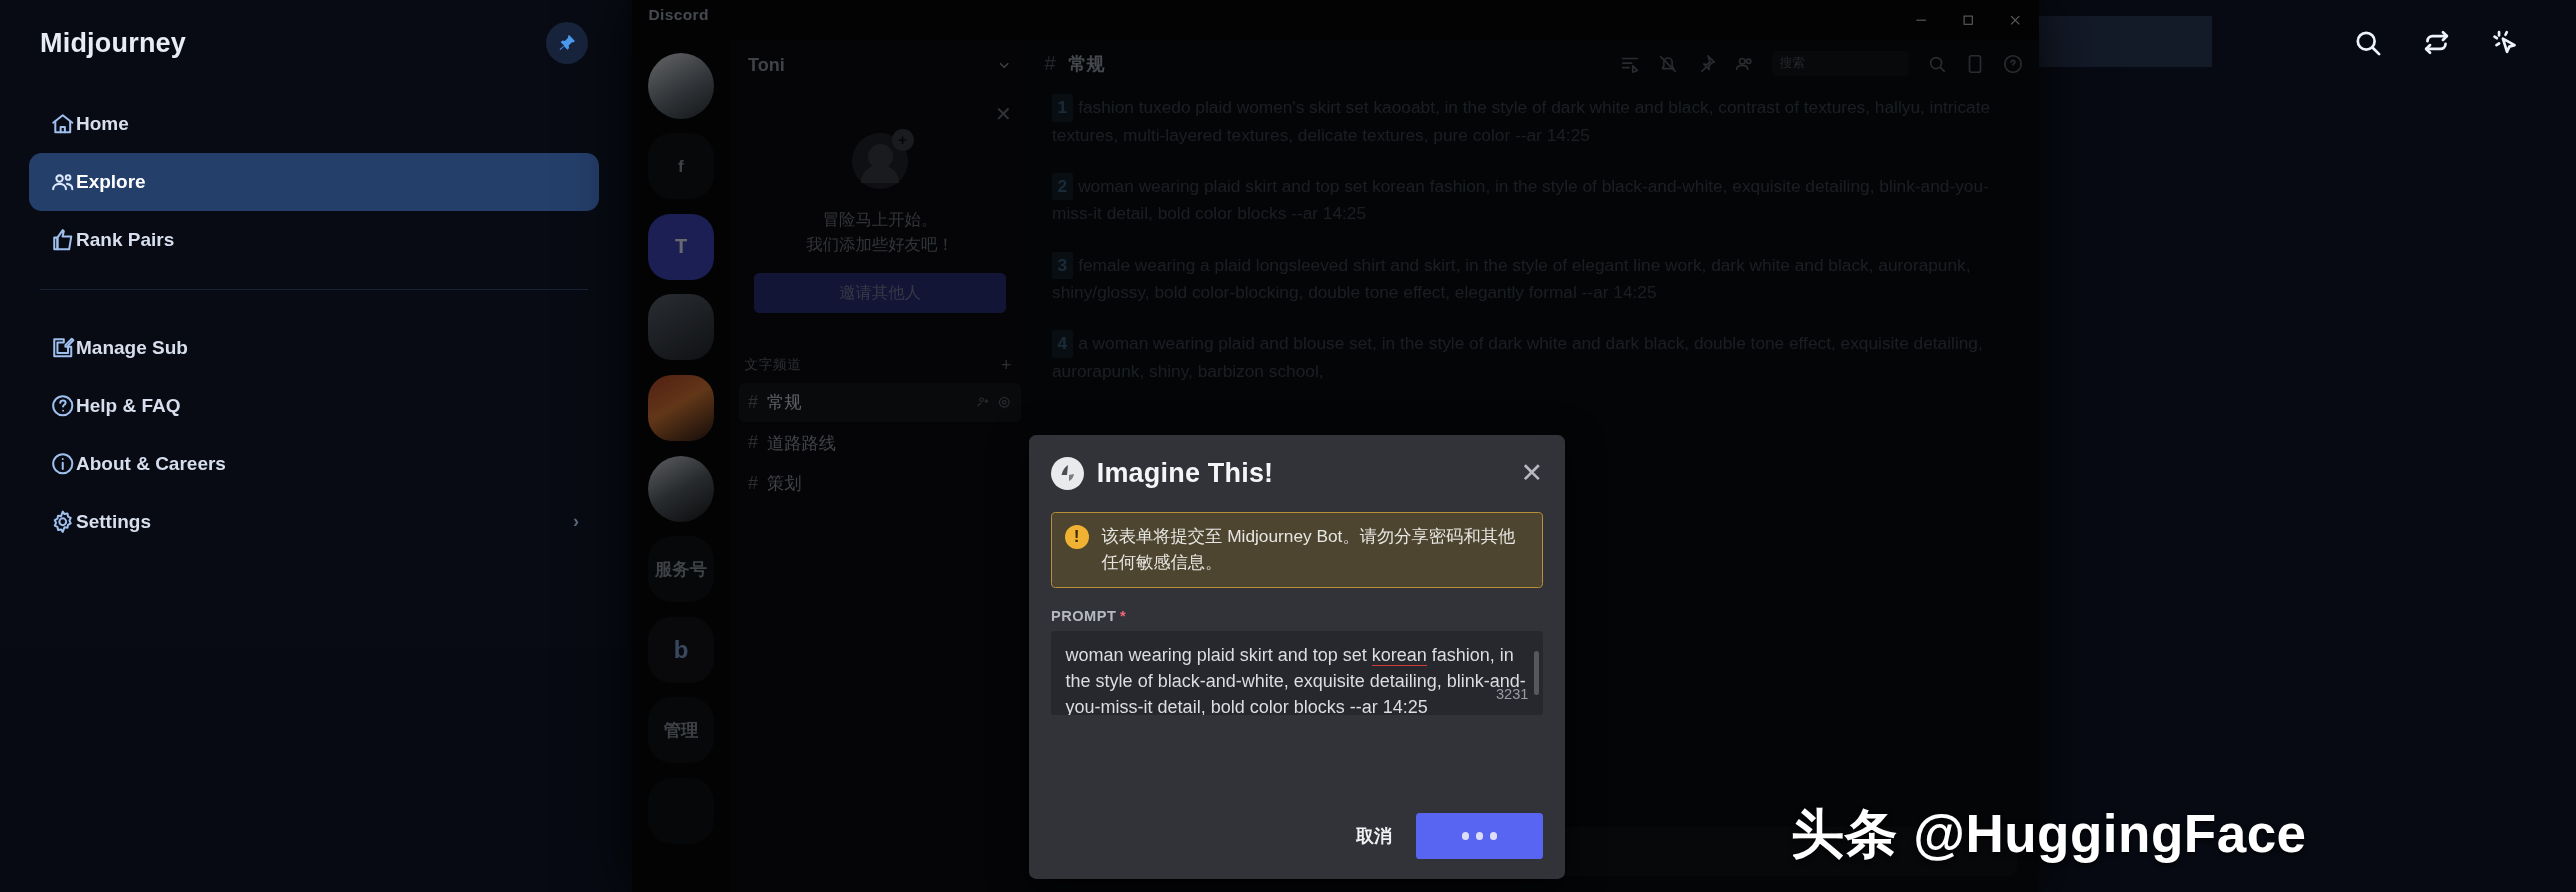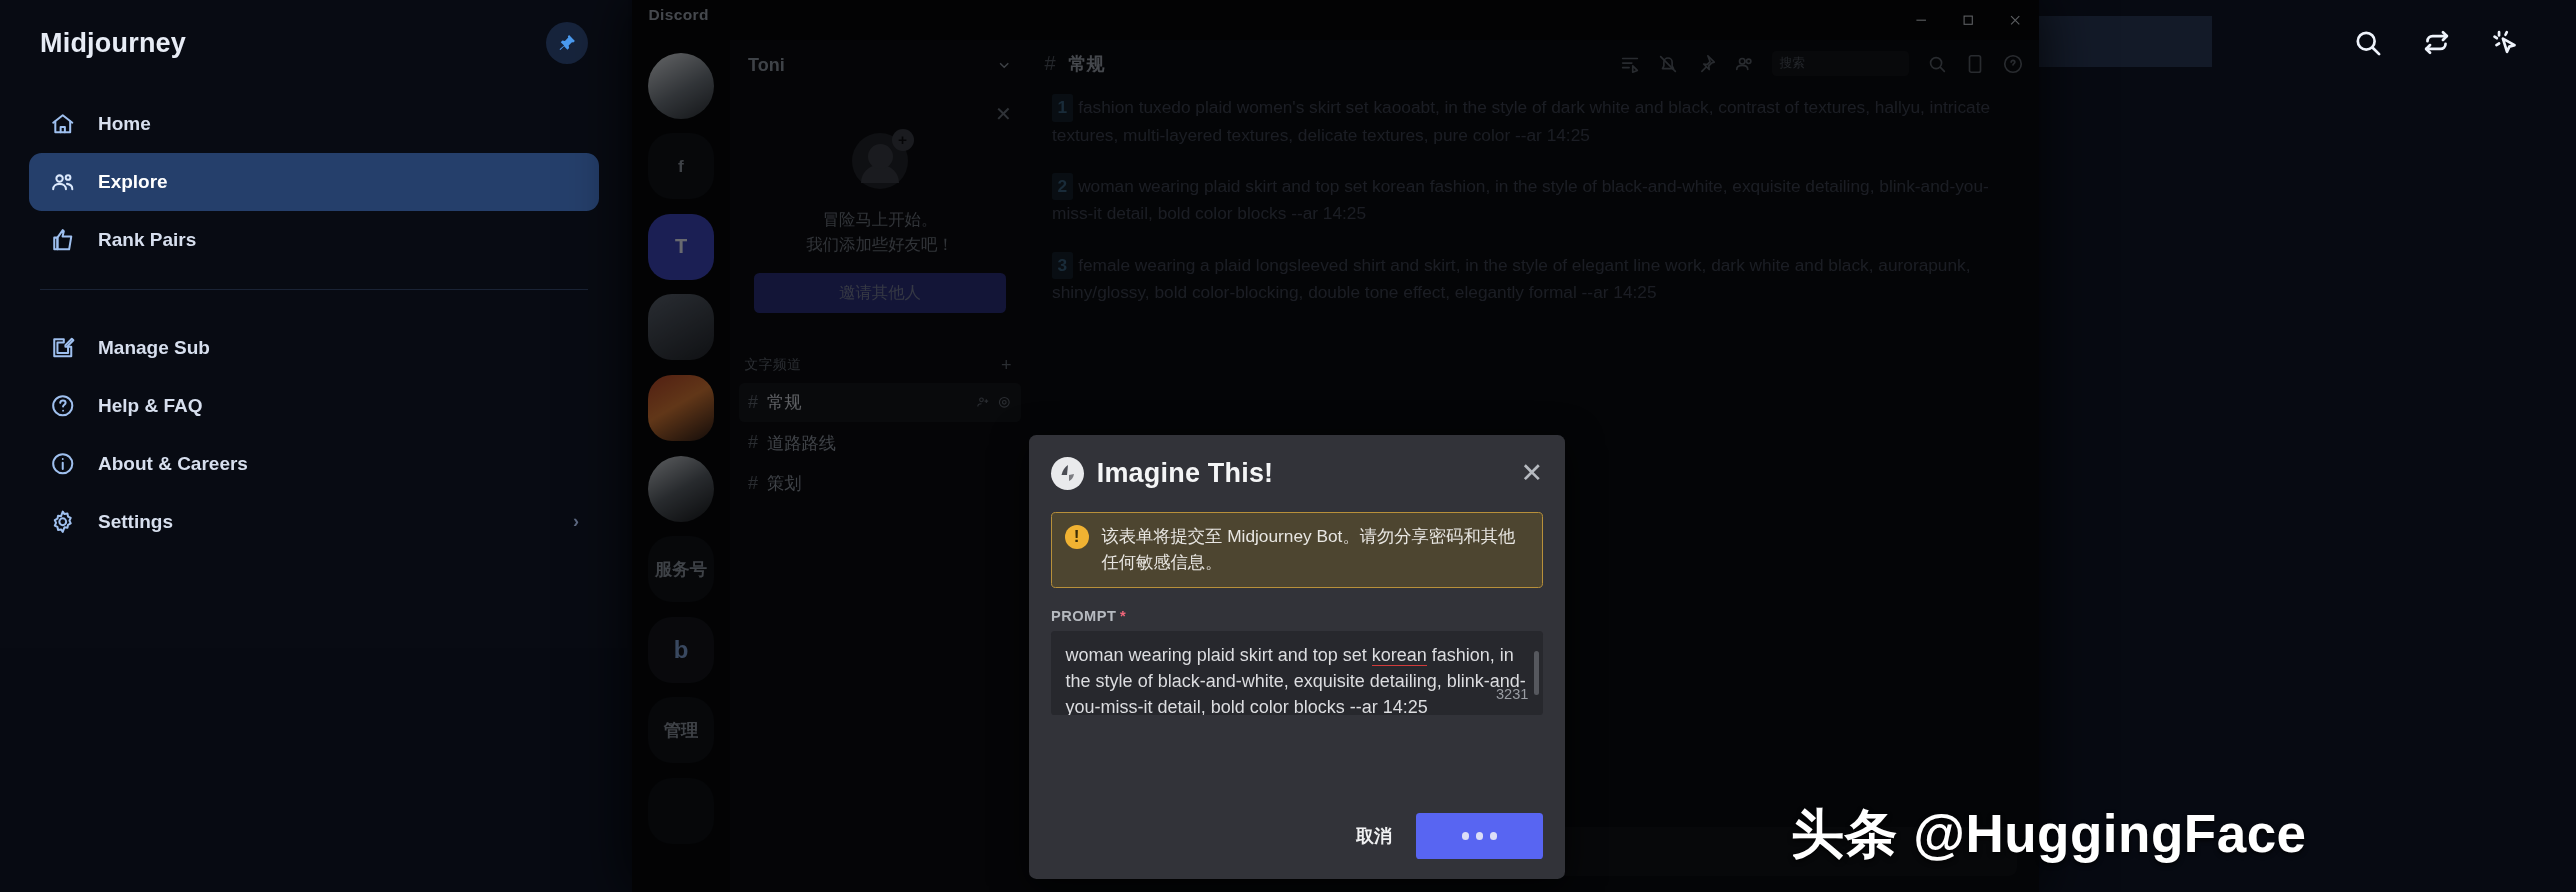--- a/index.html
+++ b/index.html
@@ -21,21 +21,21 @@
   .mj-brand { display:flex; align-items:center; justify-content:space-between;
     padding:20px 40px 0 40px; height:66px; }
   .mj-brand-title { color:#e7ecf5; font-size:27px; font-weight:700; letter-spacing:0.2px; }
   .mj-pin {
     width:42px; height:42px; border-radius:50%;
     background:#17243c; display:flex; align-items:center; justify-content:center;
     cursor:pointer;
   }
   .mj-nav { margin-top:29px; padding:0 29px; }
   .mj-nav-item {
-    display:flex; align-items:center; gap:22px;
+    display:flex; align-items:center; 
     height:58px; padding:0 20px; border-radius:12.7px;
     color:#d7dfee; font-size:19px; font-weight:600; cursor:pointer;
     position:relative;
   }
   .mj-nav-item.active { background:#253f6b; color:#ffffff; }
   .mj-nav-item .ic { width:27px; height:27px; display:flex; align-items:center;
     justify-content:center; flex:none; }
   .mj-nav-item .ic svg { width:25.5px; height:25.5px; stroke:#9fc0ef; fill:none;
     stroke-width:1.9; stroke-linecap:round; stroke-linejoin:round; }
   .mj-nav-item.active .ic svg { stroke:#dbe8fb; }
@@ -453,20 +453,23 @@
         <div class="dc-messages">
           <div class="dc-msg">
             <span class="num">1</span><span>fashion tuxedo plaid women's skirt set kaooabt, in the style of dark white and black, contrast of textures, hallyu, intricate textures, multi-layered textures, delicate textures, pure color --ar 14:25</span>
           </div>
           <div class="dc-msg">
             <span class="num">2</span><span>woman wearing plaid skirt and top set korean fashion, in the style of black-and-white, exquisite detailing, blink-and-you-miss-it detail, bold color blocks --ar 14:25</span>
           </div>
           <div class="dc-msg">
             <span class="num">3</span><span>female wearing a plaid longsleeved shirt and skirt, in the style of elegant line work, dark white and black, aurorapunk, shiny/glossy, bold color-blocking, double tone effect, elegantly formal --ar 14:25</span>
           </div>
+          <div class="dc-msg">
+            <span class="num">4</span><span>a woman wearing plaid and blouse set, in the style of dark white and dark black, double tone effect, exquisite detailing, aurorapunk, shiny, barbizon school,</span>
+          </div>
         </div>
 
         <div class="dc-composer"></div>
       </div>
     </div>
 
     <div class="dc-modal-scrim"></div>
   </div>
 
   <div class="dc-modal">

